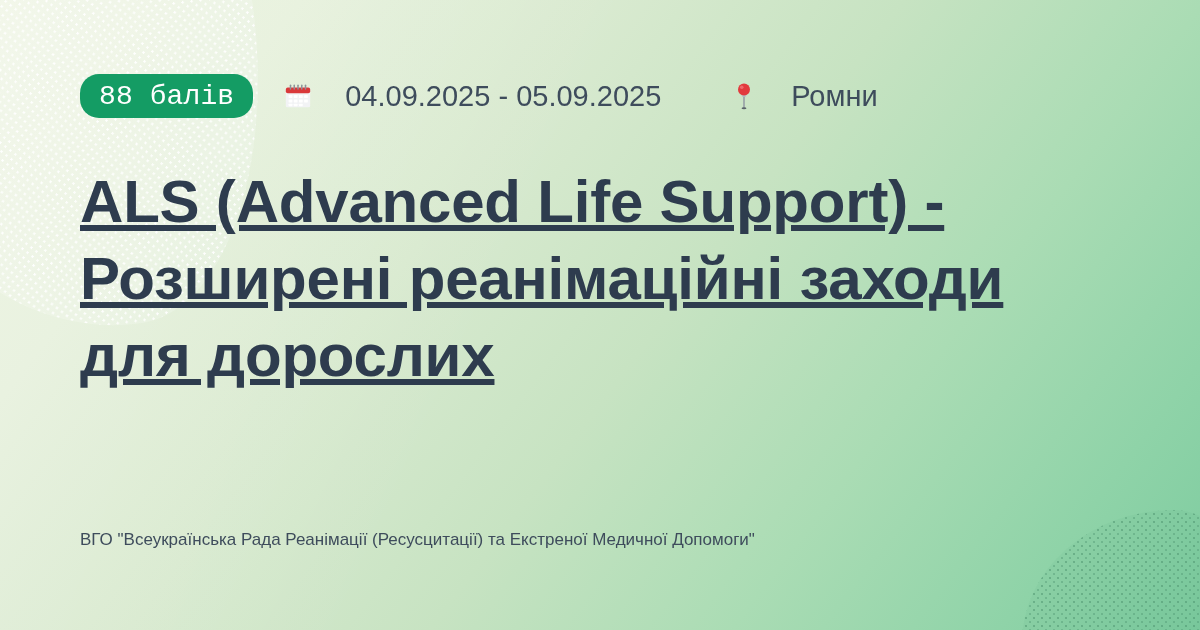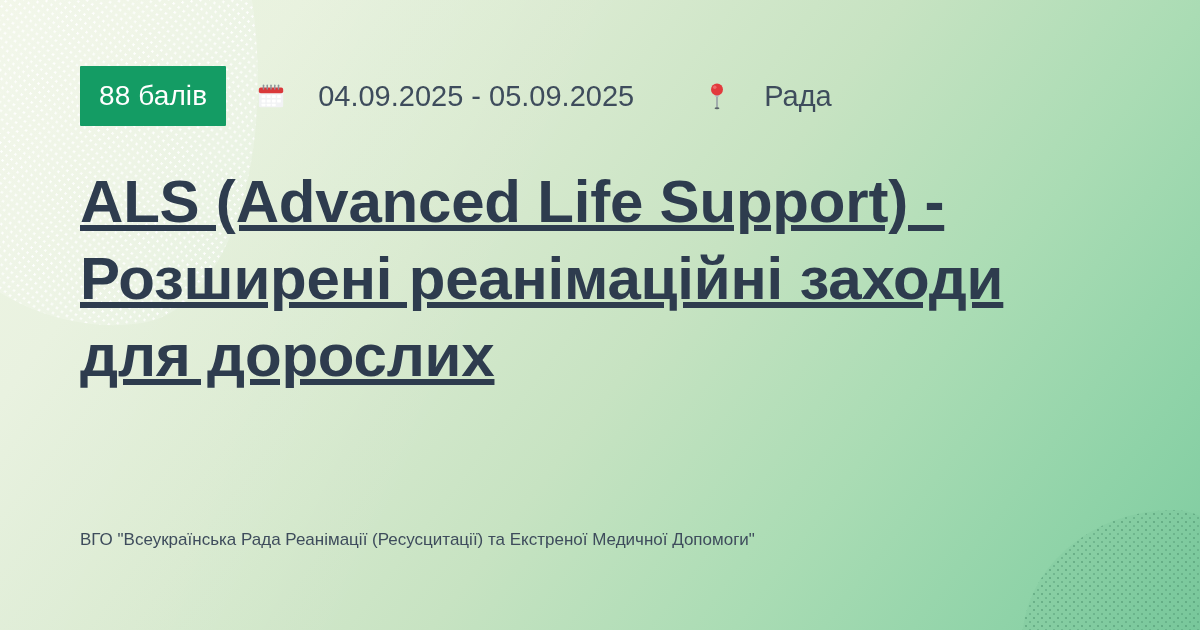--- a/index.html
+++ b/index.html
@@ -93,29 +93,30 @@
     display: flex;
     align-items: center;
     gap: 30px;
     height: 48px;
   }
 
   .badge {
     display: inline-flex;
     align-items: center;
     justify-content: center;
-    height: 60px;
+    height: 44px;
     padding: 0 19px;
-    border-radius: 1px;
+    border-radius: 19px;
     background: #149c64;
     color: #ffffff;
     font-size: 28px;
     font-weight: 400;
     letter-spacing: 0.1px;
     white-space: nowrap;
+    font-family: Liberation Mono, monospace;
   }
 
   .meta-item {
     display: inline-flex;
     align-items: center;
     gap: 32px;
     color: #3e4c5c;
     font-size: 29px;
     font-weight: 400;
     white-space: nowrap;
@@ -209,21 +210,21 @@
       <span class="meta-item">
         <span class="emoji">
           <svg viewBox="0 0 32 32" xmlns="http://www.w3.org/2000/svg">
             <path d="M16 15.5 L16 29" stroke="#9aa3a8" stroke-width="1.8" stroke-linecap="round"></path>
             <ellipse cx="16" cy="29" rx="2.6" ry="1.1" fill="#5b646a"></ellipse>
             <path d="M13.2 13.5 h5.6 l-0.7 3.2 h-4.2 z" fill="#b9c0c4"></path>
             <circle cx="16" cy="9" r="6.4" fill="#e23a3d"></circle>
             <circle cx="13.6" cy="6.6" r="1.9" fill="#f2797b" opacity="0.75"></circle>
           </svg>
         </span>
-        <span class="meta-text">Рада</span>
+        <span class="meta-text">Ромни</span>
       </span>
 
     </div>
 
     <h1 class="title">ALS (Advanced Life Support) - Розширені реанімаційні заходи для дорослих</h1>
 
   </div>
 
   <div class="footer">ВГО "Всеукраїнська Рада Реанімації (Ресусцитації) та Екстреної Медичної Допомоги"</div>
 

